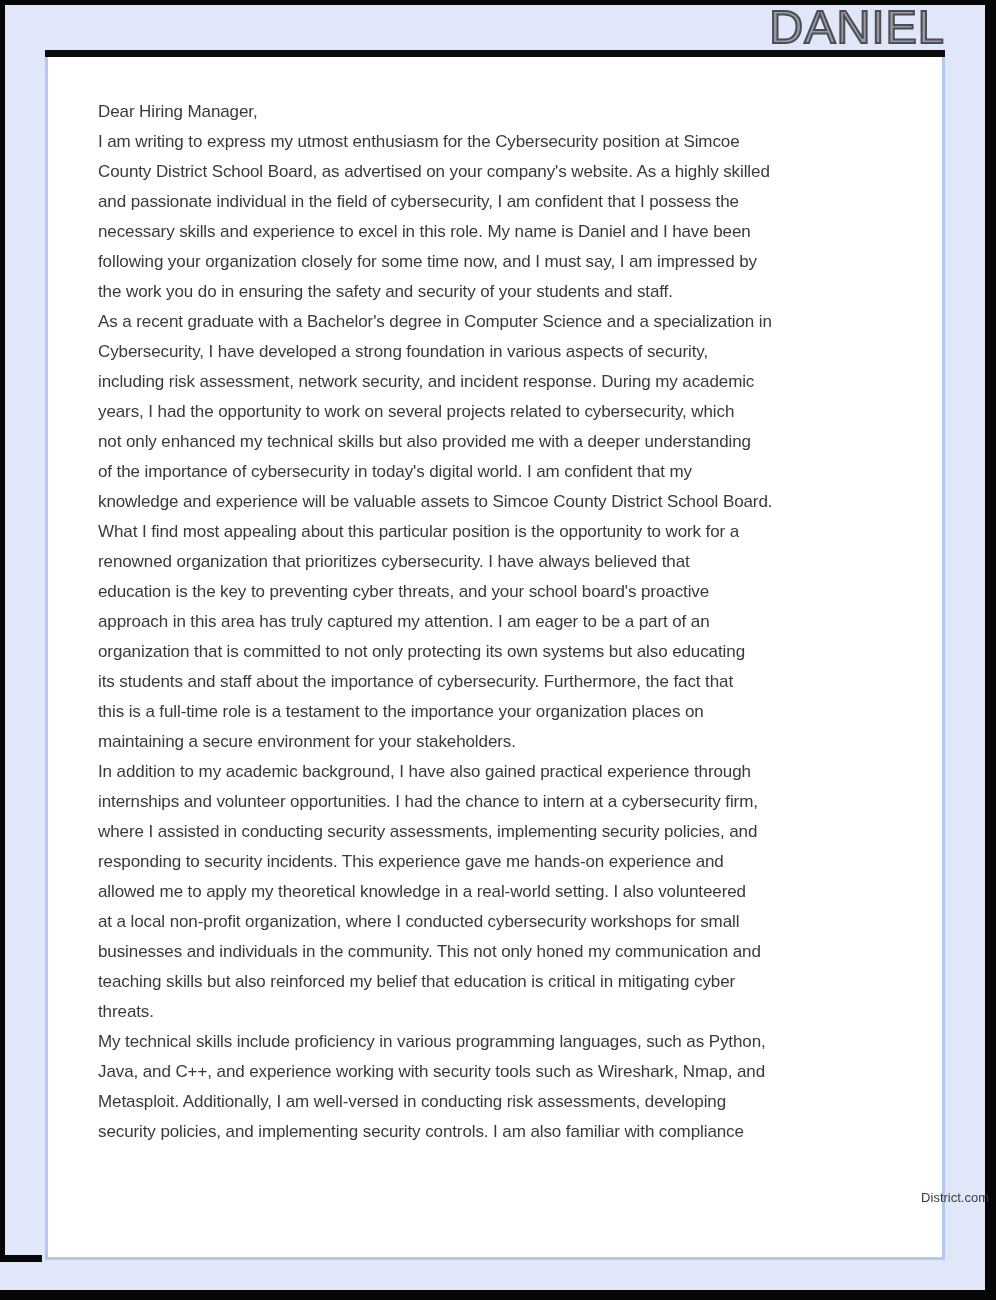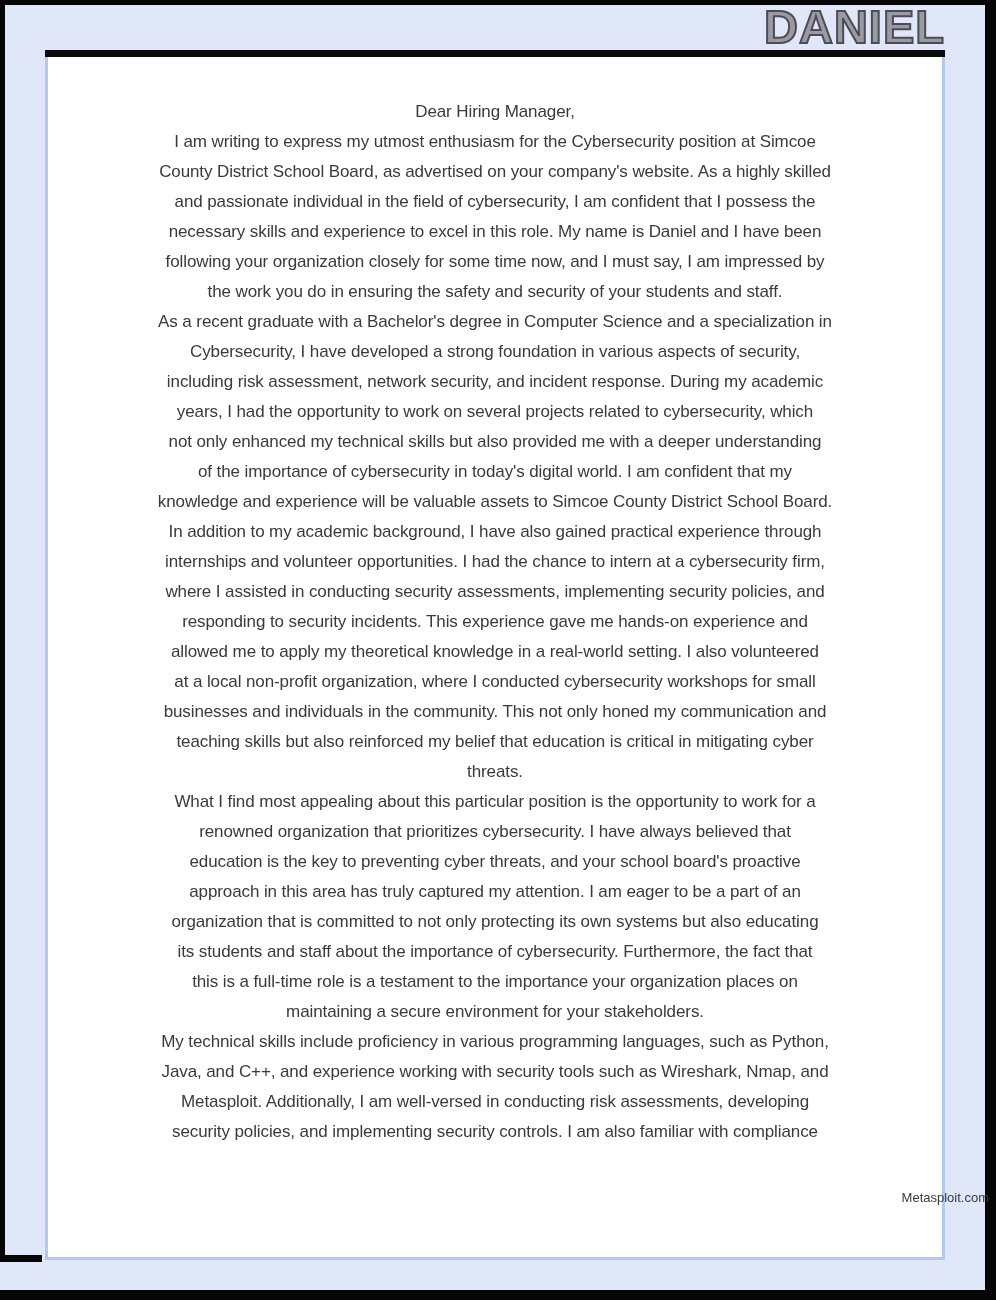--- a/index.html
+++ b/index.html
@@ -18,21 +18,21 @@
   .frame-bottom { left: 0; top: 1290px; width: 996px; height: 10px; }
   .frame-left   { left: 0; top: 0; width: 5px; height: 1262px; }
   .frame-left-stub { left: 0; top: 1255px; width: 42px; height: 7px; }
 
   
   .applicant-name {
     position: absolute;
     top: 3px;
     right: 51px;
     font-size: 47px;
-    font-weight: bold;
+    font-weight: normal;
     letter-spacing: 1px;
     color: transparent;
     -webkit-text-stroke: 2px #4c4c54;
     text-shadow: 0 0 1px #9a9aa2;
     line-height: 1.0;
     margin-left: 34px;
   }
 
   
   .header-rule {
@@ -49,21 +49,20 @@
     position: absolute;
     left: 45px;
     top: 57px;
     width: 900px;
     height: 1203px;
     background: #ffffff;
     border: 3px solid #b4c7ee;
     border-top: none;
     padding: 40px 50px 0 50px;
     overflow: visible;
-    text-align: center;
   }
 
   .letter-text {
     font-size: 17px;
     line-height: 30px;
     letter-spacing: -0.1px;
     color: #3a3a3a;
     white-space: pre-line;
   }
   .paragraph { }
@@ -101,38 +100,38 @@
 the work you do in ensuring the safety and security of your students and staff.</p>
 
   <p class="letter-text paragraph">As a recent graduate with a Bachelor's degree in Computer Science and a specialization in
 Cybersecurity, I have developed a strong foundation in various aspects of security,
 including risk assessment, network security, and incident response. During my academic
 years, I had the opportunity to work on several projects related to cybersecurity, which
 not only enhanced my technical skills but also provided me with a deeper understanding
 of the importance of cybersecurity in today's digital world. I am confident that my
 knowledge and experience will be valuable assets to Simcoe County District School Board.</p>
 
+  <p class="letter-text paragraph">What I find most appealing about this particular position is the opportunity to work for a
+renowned organization that prioritizes cybersecurity. I have always believed that
+education is the key to preventing cyber threats, and your school board's proactive
+approach in this area has truly captured my attention. I am eager to be a part of an
+organization that is committed to not only protecting its own systems but also educating
+its students and staff about the importance of cybersecurity. Furthermore, the fact that
+this is a full-time role is a testament to the importance your organization places on
+maintaining a secure environment for your stakeholders.</p>
+
   <p class="letter-text paragraph">In addition to my academic background, I have also gained practical experience through
 internships and volunteer opportunities. I had the chance to intern at a cybersecurity firm,
 where I assisted in conducting security assessments, implementing security policies, and
 responding to security incidents. This experience gave me hands-on experience and
 allowed me to apply my theoretical knowledge in a real-world setting. I also volunteered
 at a local non-profit organization, where I conducted cybersecurity workshops for small
 businesses and individuals in the community. This not only honed my communication and
 teaching skills but also reinforced my belief that education is critical in mitigating cyber
 threats.</p>
 
-  <p class="letter-text paragraph">What I find most appealing about this particular position is the opportunity to work for a
-renowned organization that prioritizes cybersecurity. I have always believed that
-education is the key to preventing cyber threats, and your school board's proactive
-approach in this area has truly captured my attention. I am eager to be a part of an
-organization that is committed to not only protecting its own systems but also educating
-its students and staff about the importance of cybersecurity. Furthermore, the fact that
-this is a full-time role is a testament to the importance your organization places on
-maintaining a secure environment for your stakeholders.</p>
-
   <p class="letter-text paragraph">My technical skills include proficiency in various programming languages, such as Python,
 Java, and C++, and experience working with security tools such as Wireshark, Nmap, and
 Metasploit. Additionally, I am well-versed in conducting risk assessments, developing
 security policies, and implementing security controls. I am also familiar with compliance</p>
 </div>
 
-<span class="watermark">Metasploit.com</span>
+<span class="watermark">District.com</span>
 
 </body></html>

